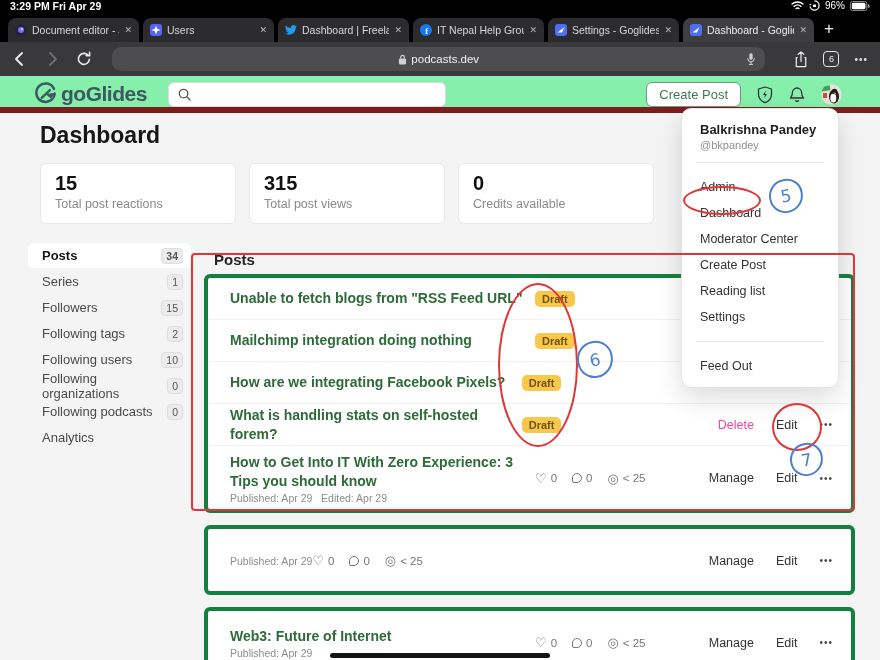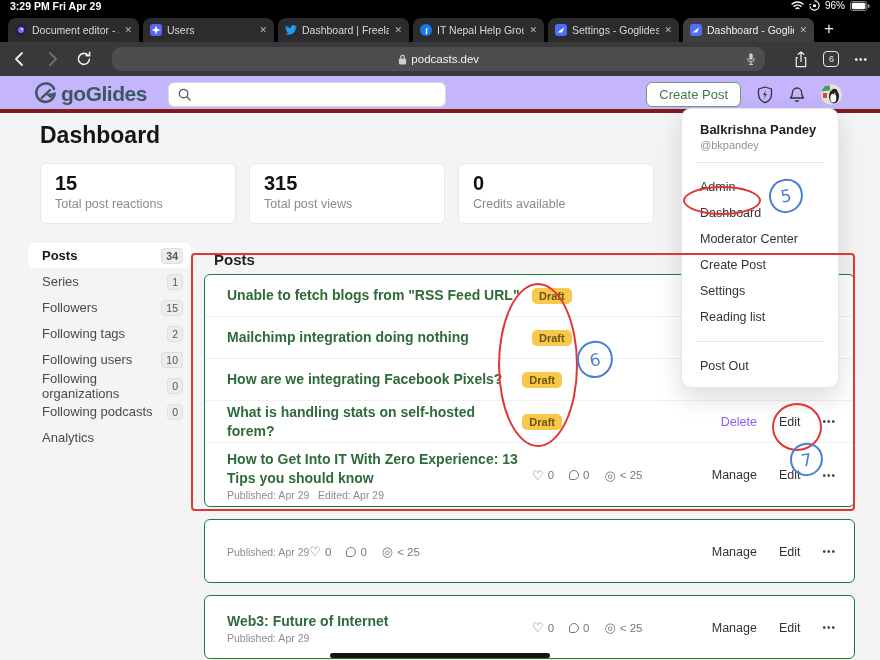--- a/index.html
+++ b/index.html
@@ -31,22 +31,22 @@
   .urlpill { flex:1; height:24px; background:#4d4d50; border-radius:9px; margin:0 14px 0 4px;
     display:flex; align-items:center; justify-content:center; position:relative;
     color:#f1f1f1; font-size:11.5px; }
   .urlpill .lockicon { margin-right:4px; display:flex; }
   .urlpill .micicon { position:absolute; right:9px; top:5px; }
   .toolicon { margin-left:15px; display:flex; align-items:center; }
   .tabcount { width:16px; height:16px; border:1.5px solid #e8e8e8; border-radius:4px; color:#e8e8e8;
     font-size:9px; display:flex; align-items:center; justify-content:center; }
   .tb-more { color:#e8e8e8; font-size:10px; letter-spacing:1px; }
   
-  .siteheader { position:absolute; top:76px; left:0; right:0; height:37px; background:#c4b5fd;
-    border-bottom:4px solid #7f1d1d; z-index:5; }
+  .siteheader { position:absolute; top:76px; left:0; right:0; height:37px; background:#86efac;
+    border-bottom:6px solid #7f1d1d; z-index:5; }
   .logo { position:absolute; left:33px; top:5px; display:flex; align-items:center; gap:3px; }
   .logo-text { font-size:21px; font-weight:bold; color:#3e5860; letter-spacing:-0.5px; }
   .searchbox { position:absolute; left:168px; top:6px; width:278px; height:25px;
     border:1px solid #d9d9d9; border-radius:6px; background:#fff; display:flex; align-items:center; padding:0 9px; }
   .searchbox input { border:none; outline:none; flex:1; font-size:12px; color:#666;
     font-family:"Liberation Sans",sans-serif; background:transparent; }
   .hdr-right { position:absolute; right:38px; top:0; height:37px; display:flex; align-items:center; gap:16px; }
   .createpost { background:#fff; border:1px solid #6d9a80; color:#3e7b51; font-size:13px;
     padding:4px 12px; border-radius:6px; font-family:"Liberation Sans",sans-serif; }
   .avatar { width:21px; height:21px; border-radius:50%; overflow:hidden; display:flex; }
@@ -59,36 +59,36 @@
   .card .l { font-size:12.5px; color:#8a8a8a; margin-top:2px; }
   .sidebar { position:absolute; left:28px; top:130px; width:163px; }
   .sitem { display:flex; align-items:center; justify-content:space-between;
     padding:0 8px 0 14px; height:25px; margin-bottom:1px; font-size:13px; color:#4a4a4a; border-radius:6px; }
   .sitem.active { background:#fff; font-weight:bold; color:#151515; }
   .scount { font-size:10.5px; background:#ececec; border:1px solid #dedede; color:#555;
     border-radius:4px; padding:0 4px; line-height:14px; }
   
   .postspanel { position:absolute; left:204px; top:138px; width:651px; }
   .pheading { font-size:15px; font-weight:bold; color:#242424; margin-left:10px; }
-  .pcard { background:#fff; border:1px solid #15803d; border-radius:6px; margin-top:12px; overflow:hidden; }
+  .pcard { background:#fff; border:4px solid #15803d; border-radius:6px; margin-top:12px; overflow:hidden; }
   .pcard:first-of-type { margin-top:6px; }
   .prow { display:flex; align-items:center; padding:0 18px 0 22px; border-bottom:1px solid #f0f0f0; min-height:42px; }
   .prow:last-child { border-bottom:none; }
   .prow.pub { min-height:62px; padding-top:7px; padding-bottom:5px; }
   .ptitle { width:305px; font-size:14px; font-weight:bold; color:#2e6b38; line-height:1.35; }
   .pmeta { font-size:10.5px; color:#8d8d8d; margin-top:1px; white-space:pre; }
   .pcenter { width:205px; display:flex; align-items:flex-start; }
   .pbadge { background:#f9c84b; color:#6d5412; font-size:11px; font-weight:bold; padding:2px 7px; border-radius:5px; }
   .pstats { display:flex; gap:15px; font-size:11.5px; color:#777; align-items:center; }
   .pstat { display:flex; align-items:center; gap:4px; }
   .heartglyph { font-size:13px; line-height:1; }
   .viewsglyph { font-size:13px; line-height:1; }
   .cbubble { width:10px; height:10px; border:1.2px solid #777; border-radius:50% 50% 50% 2px; display:inline-block; }
   .pactions { margin-left:auto; display:flex; gap:22px; font-size:12.5px; color:#333; align-items:center; }
-  .act-delete { color:#8b5cf6; }
+  .act-delete { color:#ec4899; }
   .act-more { color:#444; font-size:10px; letter-spacing:1px; }
   
   .dropdown { position:absolute; left:681px; top:108px; width:158px; background:#fff;
     border:1px solid #e4e4e4; border-radius:10px; box-shadow:0 10px 26px rgba(0,0,0,.14);
     z-index:60; padding:13px 0 8px; }
   .dd-name { font-size:13px; font-weight:bold; color:#222; padding:0 18px; }
   .dd-user { font-size:11px; color:#919191; padding:2px 18px 0; }
   .dd-hr { border:none; border-top:1px solid #e8e8e8; margin:11px 14px; }
   .dd-item { font-size:12.5px; color:#333; padding:0 18px; height:26px; display:flex; align-items:center; }
   
@@ -372,21 +372,21 @@
               <span class="pbadge">Draft</span>
             </div>
             <div class="pactions">
               <span class="act-delete">Delete</span>
               <span>Edit</span>
               <span class="act-more">•••</span>
             </div>
           </div>
           <div class="prow pub">
             <div class="pleft">
-              <div class="ptitle" style="width: 305px;">How to Get Into IT With Zero Experience: 13 Tips you should know</div>
+              <div class="ptitle" style="width: 305px;">How to Get Into IT With Zero Experience: 3 Tips you should know</div>
               <div class="pmeta">Published: Apr 29   Edited: Apr 29</div>
             </div>
             <div class="pcenter">
               <div class="pstats">
                 <span class="pstat">
                   <span class="heartglyph">♡</span>
                   <span>0</span>
                 </span>
                 <span class="pstat">
                   <span class="cbubble"></span>
@@ -469,25 +469,25 @@
 
 <div class="dropdown">
   <div class="dd-name">Balkrishna Pandey</div>
   <div class="dd-user">@bkpandey</div>
   <hr class="dd-hr">
   <div id="menu-items">
       <div class="dd-item">Admin</div>
       <div class="dd-item">Dashboard</div>
       <div class="dd-item">Moderator Center</div>
       <div class="dd-item">Create Post</div>
+      <div class="dd-item">Reading list</div>
       <div class="dd-item">Settings</div>
-      <div class="dd-item">Reading list</div>
     </div>
   <hr class="dd-hr">
-  <div class="dd-item">Post Out</div>
+  <div class="dd-item">Feed Out</div>
 </div>
 
 <div class="anno anno-rect"></div>
 <div class="anno anno-draft-ellipse"></div>
 <div class="anno anno-edit-circle"></div>
 <div class="anno anno-menu-ellipse"></div>
 <div class="anno anno-num anno-5">5</div>
 <div class="anno anno-num anno-6">6</div>
 <div class="anno anno-num anno-7">7</div>
 

